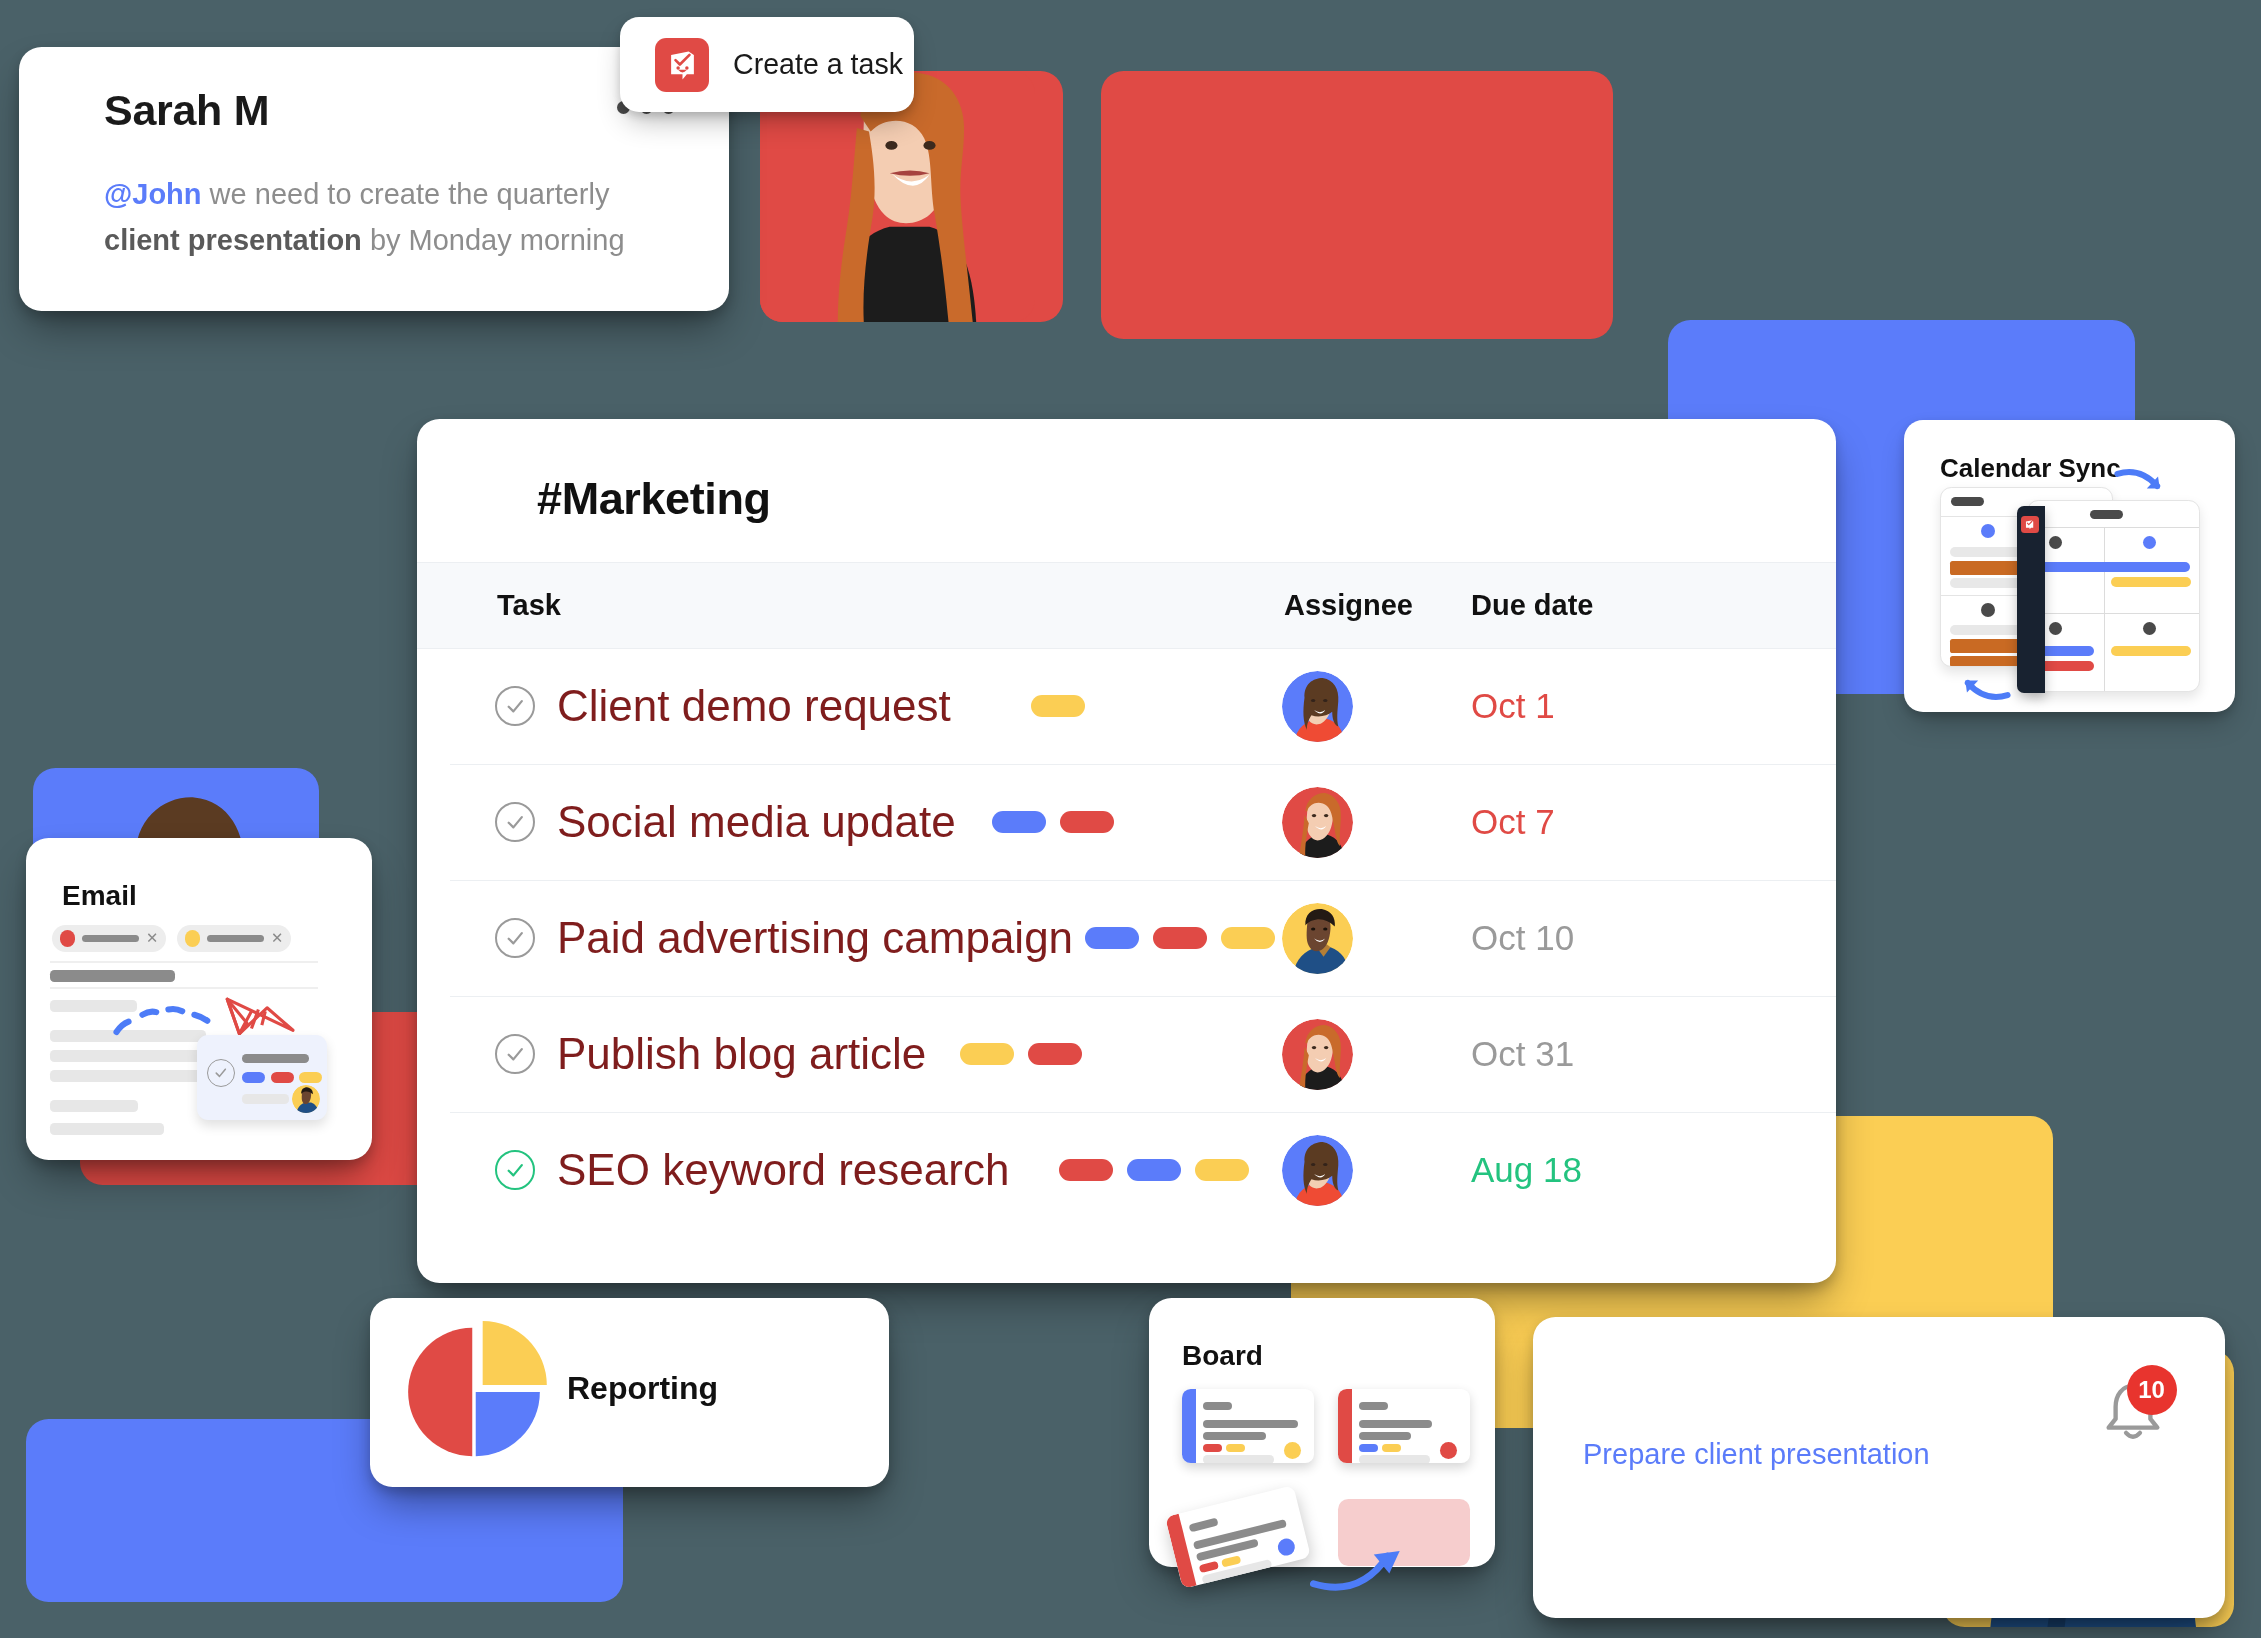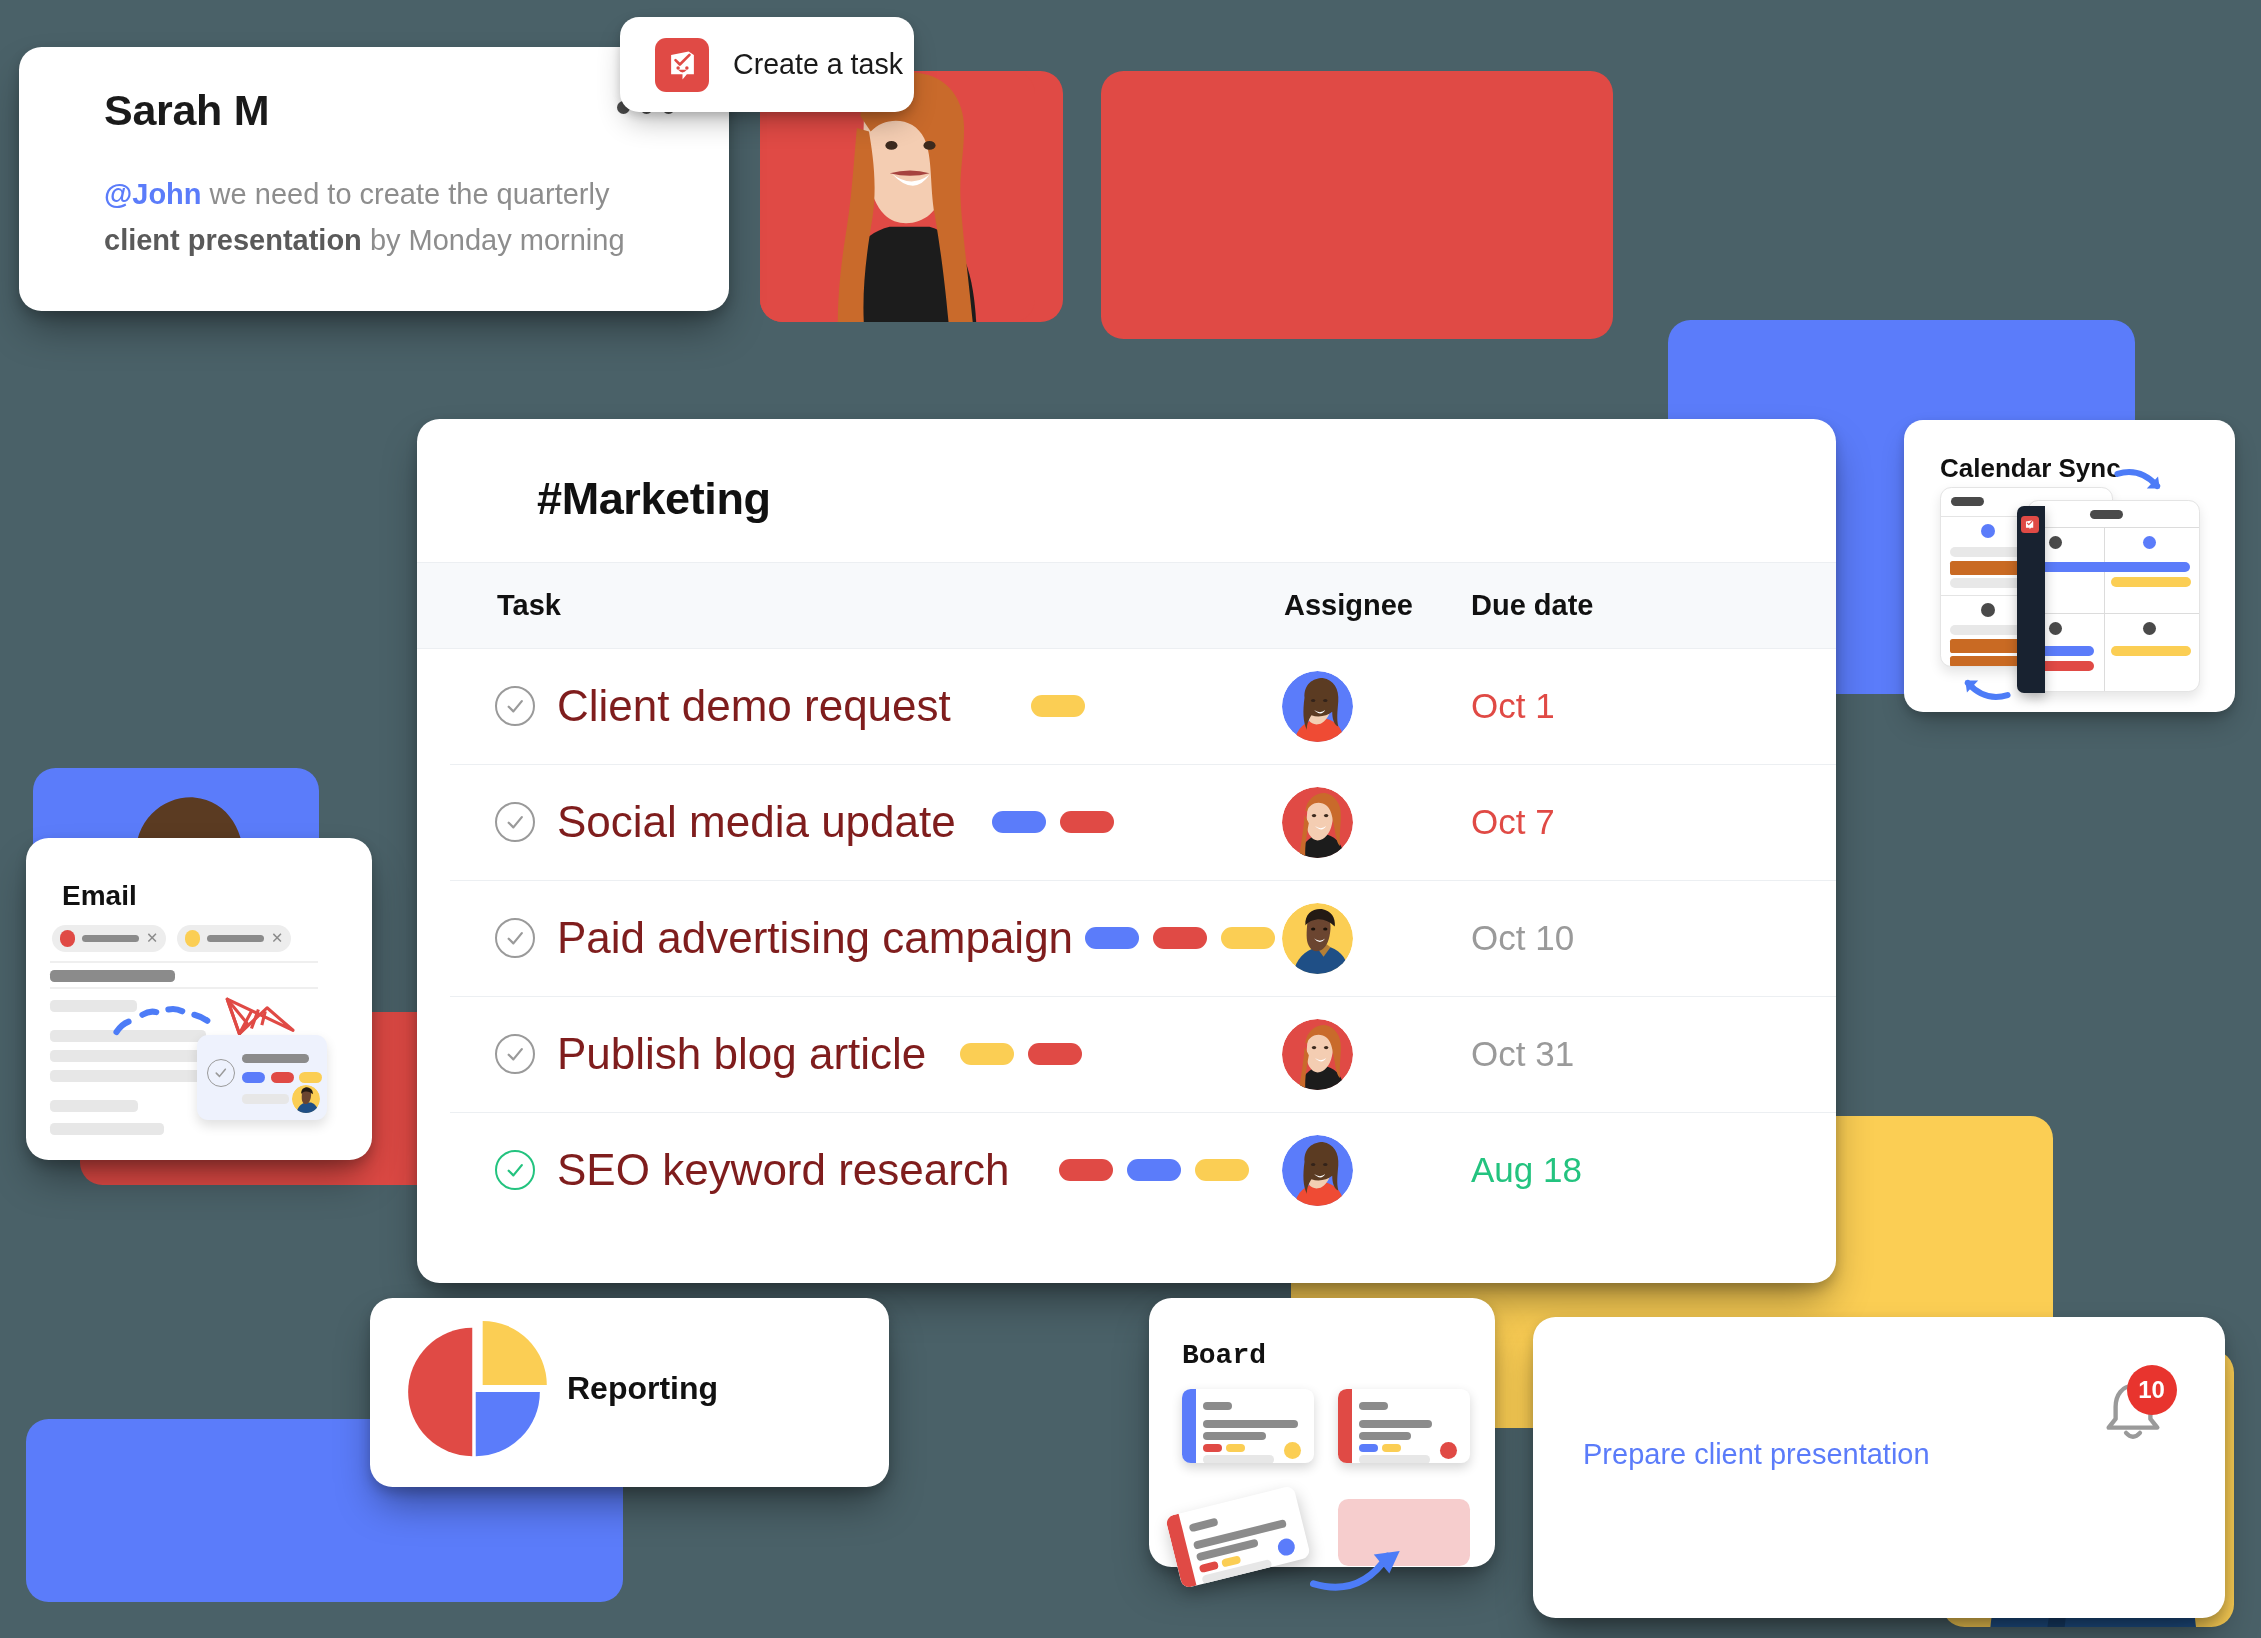--- a/index.html
+++ b/index.html
@@ -135,21 +135,21 @@
   
   #calendar-card{ left:1904px; top:420px; width:331px; height:292px; }
   #calendar-title{ position:absolute; left:36px; top:33px; font-size:26px; font-weight:700; color:#111; }
 
   
   #reporting-card{ left:370px; top:1298px; width:519px; height:189px; }
   #pie{ position:absolute; left:26px; top:15.6px; width:156px; height:156px; }
   #reporting-title{ position:absolute; left:197px; top:72px; font-size:32px; font-weight:700; color:#111; }
 
   
-  #board-card{ left:1149px; top:1298px; width:346px; height:269px;font-family:Liberation Mono, monospace; }
+  #board-card{ left:1149px; top:1298px; width:346px; height:269px; }
   #board-title{ position:absolute; left:33px; top:42px; font-size:28px; font-weight:700; color:#111; }
 
   
   #notif-card{ left:1533px; top:1317px; width:692px; height:301px; }
   #notif-line1{
     position:absolute; left:50px; top:67px; font-size:29px; color:#8d8d8d; white-space:nowrap;
   }
   #notif-line1 .mention{ color:#5b7cfa; font-weight:600; }
   #notif-link{
     position:absolute; left:50px; top:121px; font-size:29px; color:#5b7cfa;

